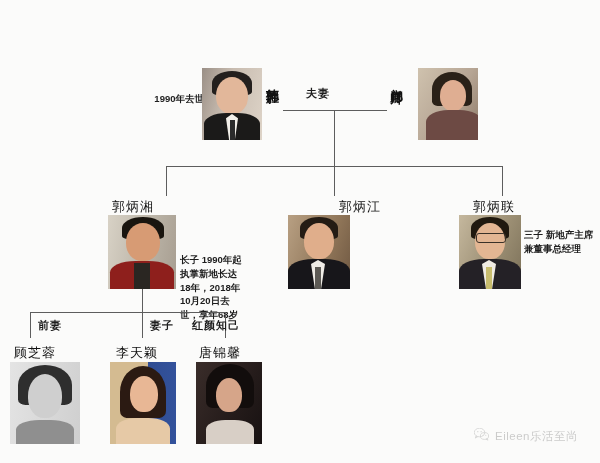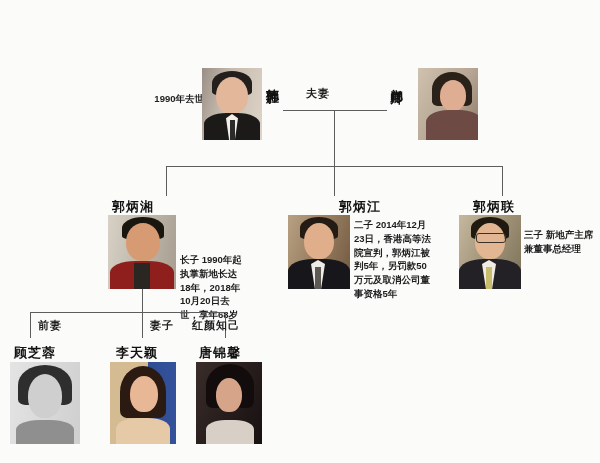--- a/index.html
+++ b/index.html
@@ -50,21 +50,21 @@
   .photo .sky  { position:absolute; left:0; top:0; right:0; bottom:0; }
   .photo .head { position:absolute; border-radius:50% 50% 46% 46%; }
   .photo .hair { position:absolute; border-radius:50% 50% 14% 14%; }
   .photo .body { position:absolute; border-radius:40% 40% 0 0; }
   .photo .coll { position:absolute; }
 
   
   .name {
     position: absolute;
     font-size: 13px;
-    font-weight: bold;
+    font-weight: normal;
     color: #121212;
     white-space: nowrap;
     letter-spacing: 1px;
   }
   .vname {
     position: absolute;
     font-size: 13px;
     font-weight: bold;
     color: #121212;
     writing-mode: vertical-rl;
@@ -167,21 +167,20 @@
 
   <div class="name" style="left:296px; top:198px;margin-left:43px;">郭炳江</div>
   <div class="photo" style="left:288px; top:215px; width:62px; height:74px; background:#b59f84;">
     <div class="sky" style="background:linear-gradient(110deg,#b8a083 0%,#8f7558 60%,#6e5741 100%);"></div>
     <div class="hair" style="left:12px; top:2px; width:38px; height:22px; background:#241c14;"></div>
     <div class="head" style="left:16px; top:8px; width:30px; height:36px; background:#e0ae8b;"></div>
     <div class="body" style="left:0px; top:44px; width:62px; height:30px; background:#17161a;"></div>
     <div class="coll" style="left:23px; top:45px; width:14px; height:29px; background:#efece6; clip-path:polygon(50% 0,100% 14%,72% 100%,28% 100%,0 14%);"></div>
     <div class="coll" style="left:27px; top:52px; width:6px; height:22px; background:#5d5a55;"></div>
   </div>
-  <div class="note" style="left:354px; top:218px; width:78px;">二子  2014年12月23日，香港高等法院宣判，郭炳江被判5年，另罚款50万元及取消公司董事资格5年</div>
 
   <div class="name" style="left:473px; top:198px;">郭炳联</div>
   <div class="photo" style="left:459px; top:215px; width:62px; height:74px; background:#b7ab93;">
     <div class="sky" style="background:linear-gradient(115deg,#c5b89e 0%,#9c8f74 55%,#7b7058 100%);"></div>
     <div class="hair" style="left:12px; top:2px; width:38px; height:22px; background:#20190f;"></div>
     <div class="head" style="left:16px; top:8px; width:30px; height:36px; background:#e3b693;"></div>
     <div class="coll" style="left:17px; top:18px; width:28px; height:8px; border:1px solid #3a3128; border-radius:3px; background:transparent;"></div>
     <div class="body" style="left:0px; top:44px; width:62px; height:30px; background:#242126;"></div>
     <div class="coll" style="left:23px; top:45px; width:14px; height:29px; background:#f0ece3; clip-path:polygon(50% 0,100% 14%,72% 100%,28% 100%,0 14%);"></div>
     <div class="coll" style="left:27px; top:52px; width:6px; height:22px; background:#c8bd6e;"></div>
@@ -215,14 +214,29 @@
   </div>
 
   <div class="name" style="left:199px; top:344px;">唐锦馨</div>
   <div class="photo" style="left:196px; top:362px; width=66; width:66px; height:82px; background:#2a2020;">
     <div class="sky" style="background:linear-gradient(120deg,#3a2d2a 0%,#241b1a 60%,#171111 100%);"></div>
     <div class="hair" style="left:10px; top:2px; width:48px; height:44px; background:#120d0c;"></div>
     <div class="head" style="left:20px; top:16px; width:26px; height:34px; background:#d6a589;"></div>
     <div class="body" style="left:10px; top:58px; width:48px; height:24px; background:#d8cfc6;"></div>
   </div>
 
+  <div class="watermark">
+    <span>
+      <svg width="15" height="13" viewBox="0 0 30 26" aria-hidden="true">
+        <ellipse cx="11" cy="9" rx="10.5" ry="8.6" fill="none" stroke="#9b9b9b" stroke-width="1.6"></ellipse>
+        <path d="M4 16 L2.6 20.2 L7 17.6 Z" fill="none" stroke="#9b9b9b" stroke-width="1.6" stroke-linejoin="round"></path>
+        <circle cx="7.6" cy="7.4" r="1.25" fill="#9b9b9b"></circle>
+        <circle cx="14.2" cy="7.4" r="1.25" fill="#9b9b9b"></circle>
+        <ellipse cx="21" cy="16" rx="8.2" ry="6.8" fill="none" stroke="#9b9b9b" stroke-width="1.6"></ellipse>
+        <path d="M26.4 21 L28 24.4 L24.2 22.4 Z" fill="none" stroke="#9b9b9b" stroke-width="1.6" stroke-linejoin="round"></path>
+        <circle cx="18.4" cy="14.6" r="1.05" fill="#9b9b9b"></circle>
+        <circle cx="23.6" cy="14.6" r="1.05" fill="#9b9b9b"></circle>
+      </svg>
+    </span>
+    <span class="wtext">Eileen乐活至尚</span>
+  </div>
 
 </div>
 
 </body></html>

